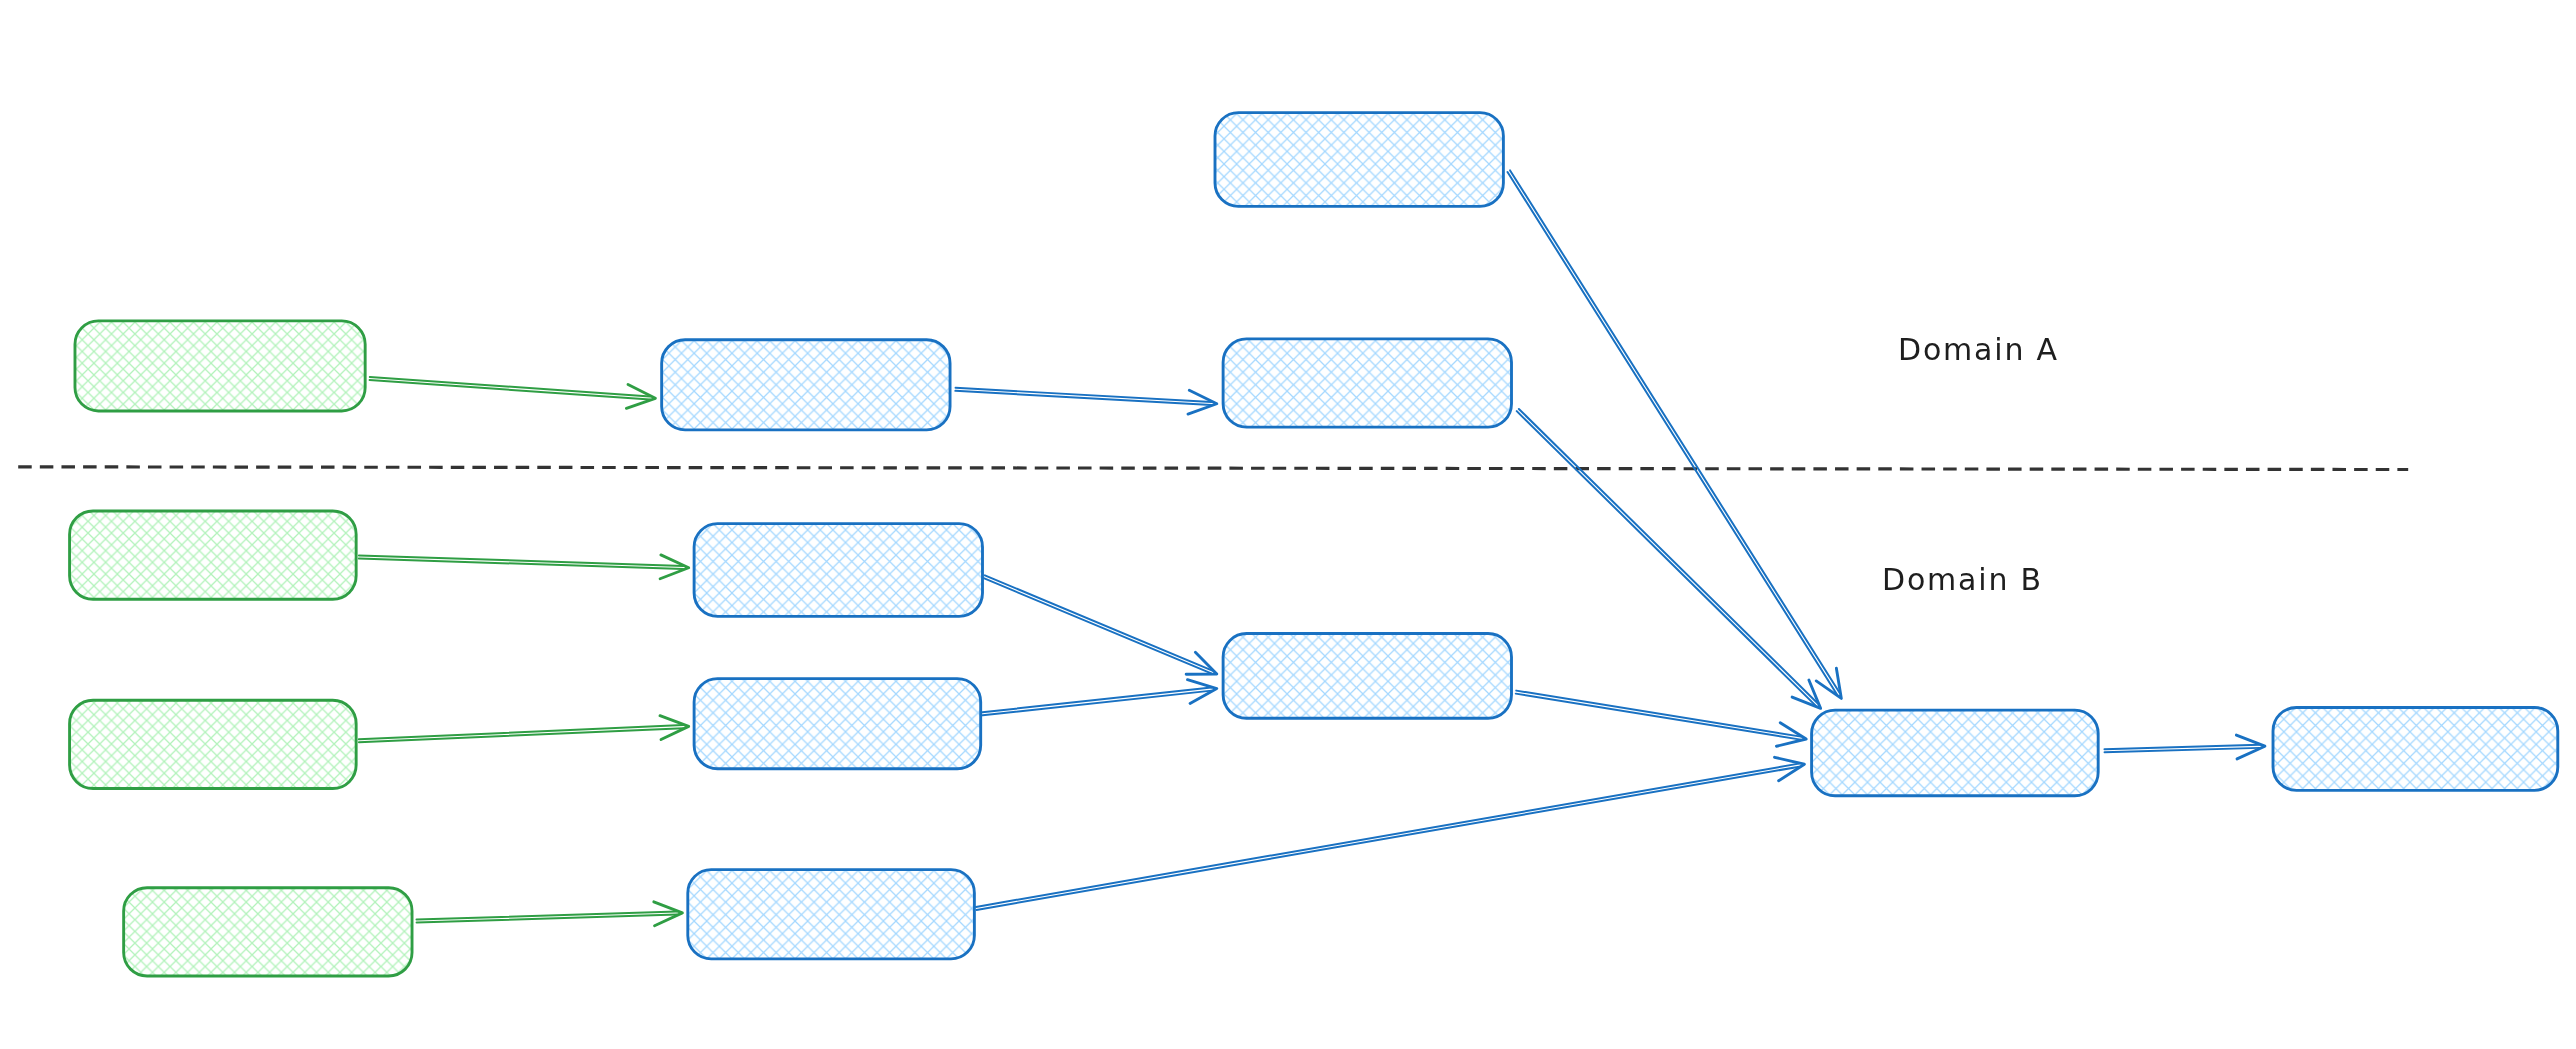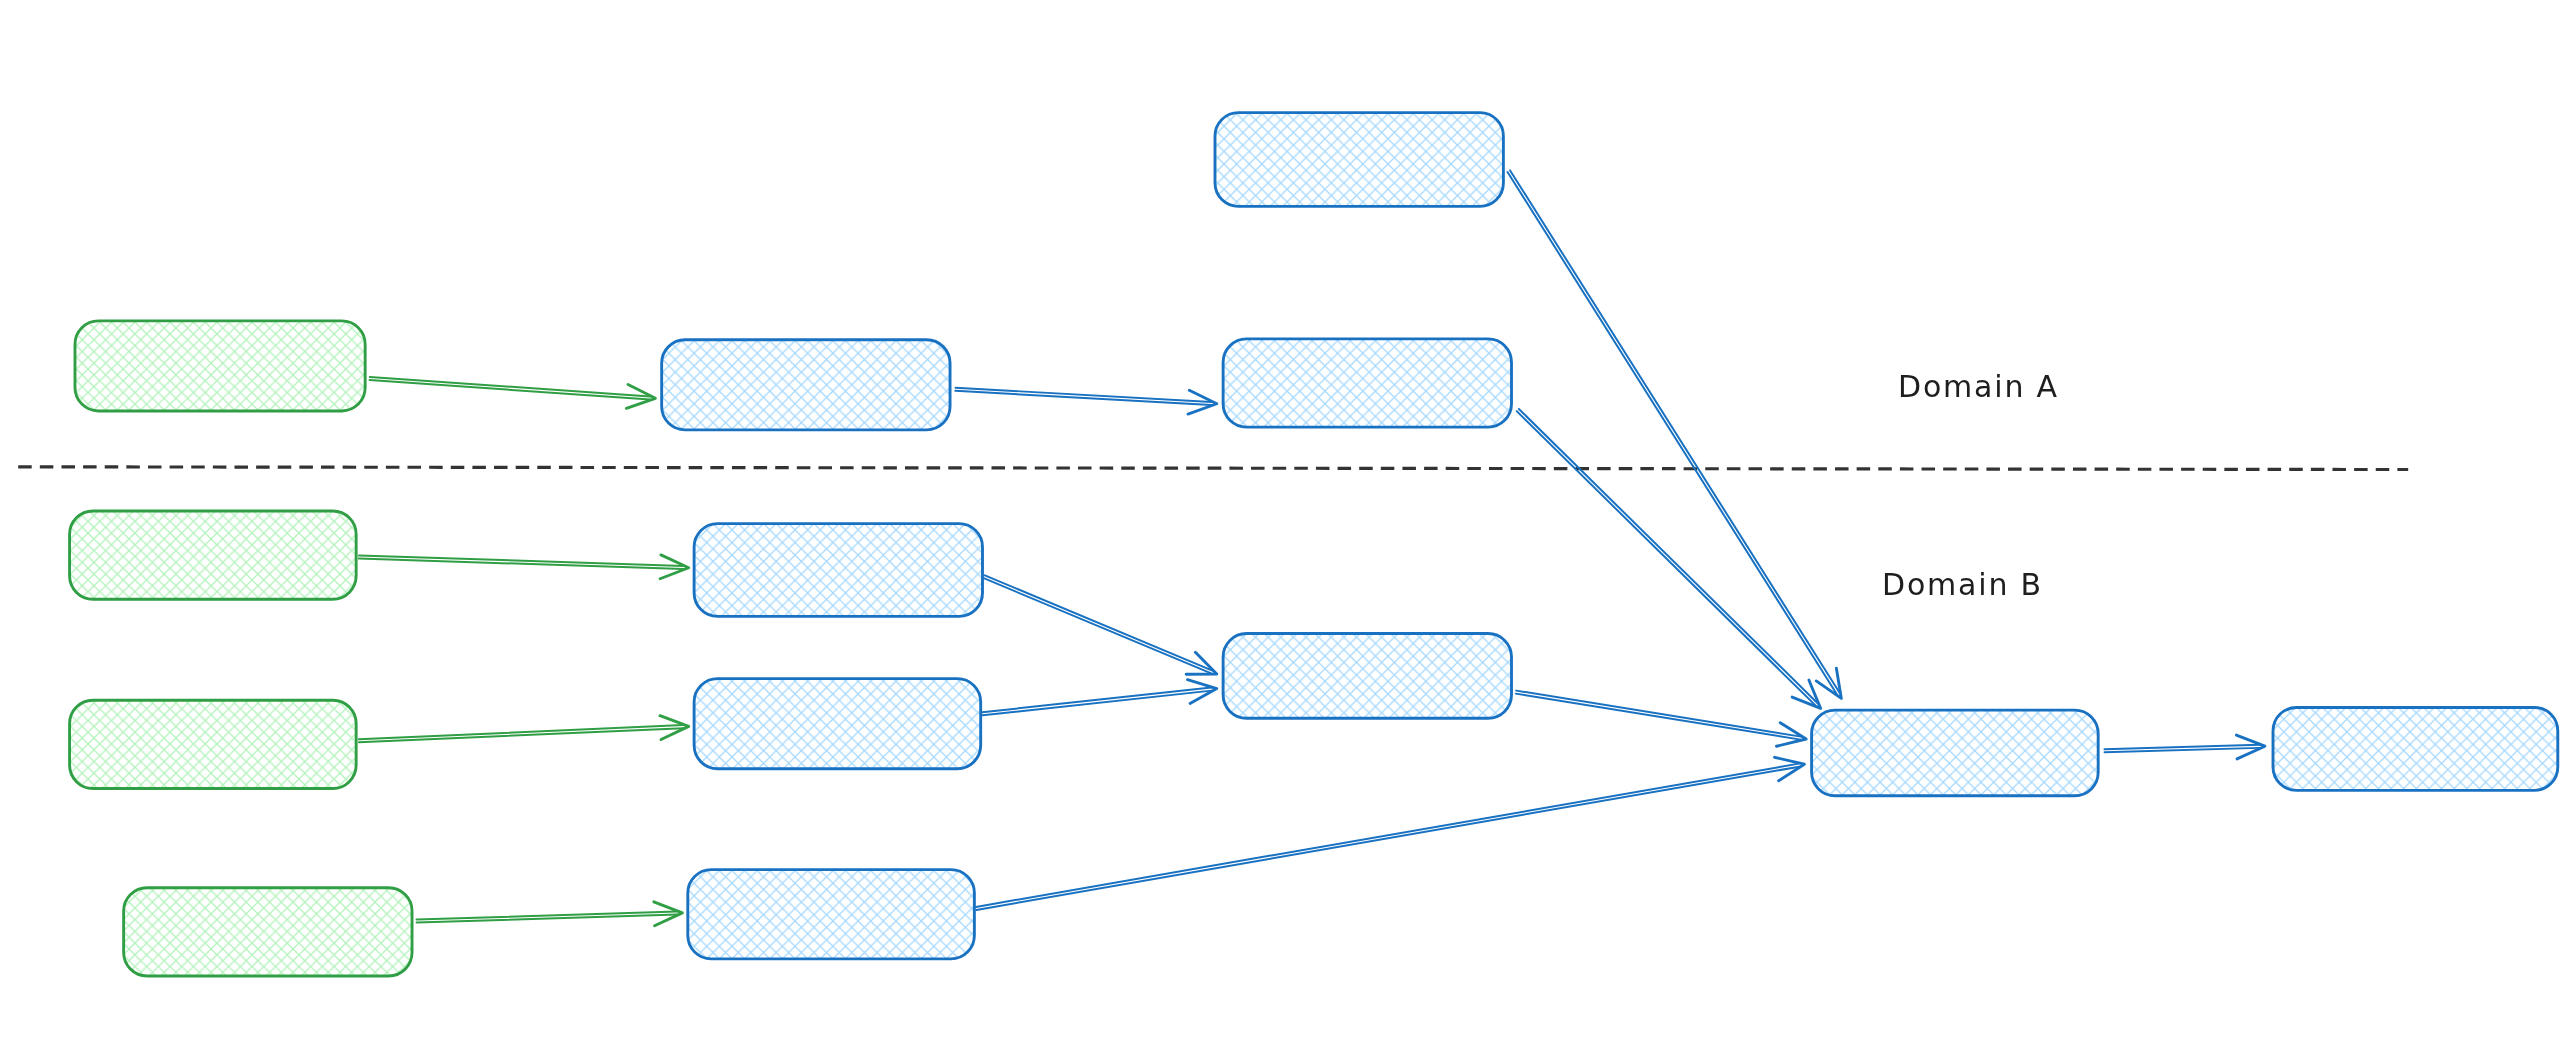--- a/index.html
+++ b/index.html
@@ -14,24 +14,23 @@
   #diagram-svg{position:absolute;left:0;top:0;}
   .canvas-label{
     position:absolute;
     font-family:"DejaVu Sans", sans-serif;
     font-size:30px;
     font-weight:500;
     color:#1e1e1e;
     letter-spacing:1.8px;
     white-space:nowrap;
     user-select:none;
-    margin-top:37px;
   }
   .label-domain-a{left:1898px; top:332px;}
-  .label-domain-b{left:1882px; top:530px;}
+  .label-domain-b{left:1882px; top:562px;}
 </style>
 </head>
 <body>
 
 <div class="stage">
 
   <svg id="diagram-svg" width="2576" height="1049" viewBox="0 0 2858 1164">
     <defs>
       <pattern id="hatch-blue" patternUnits="userSpaceOnUse" width="14" height="14">
         <path d="M0 0 L14 14 M14 0 L0 14 M-2 12 L2 16 M12 -2 L16 2" stroke="#a5d8ff" stroke-width="1.4" fill="none"></path>

